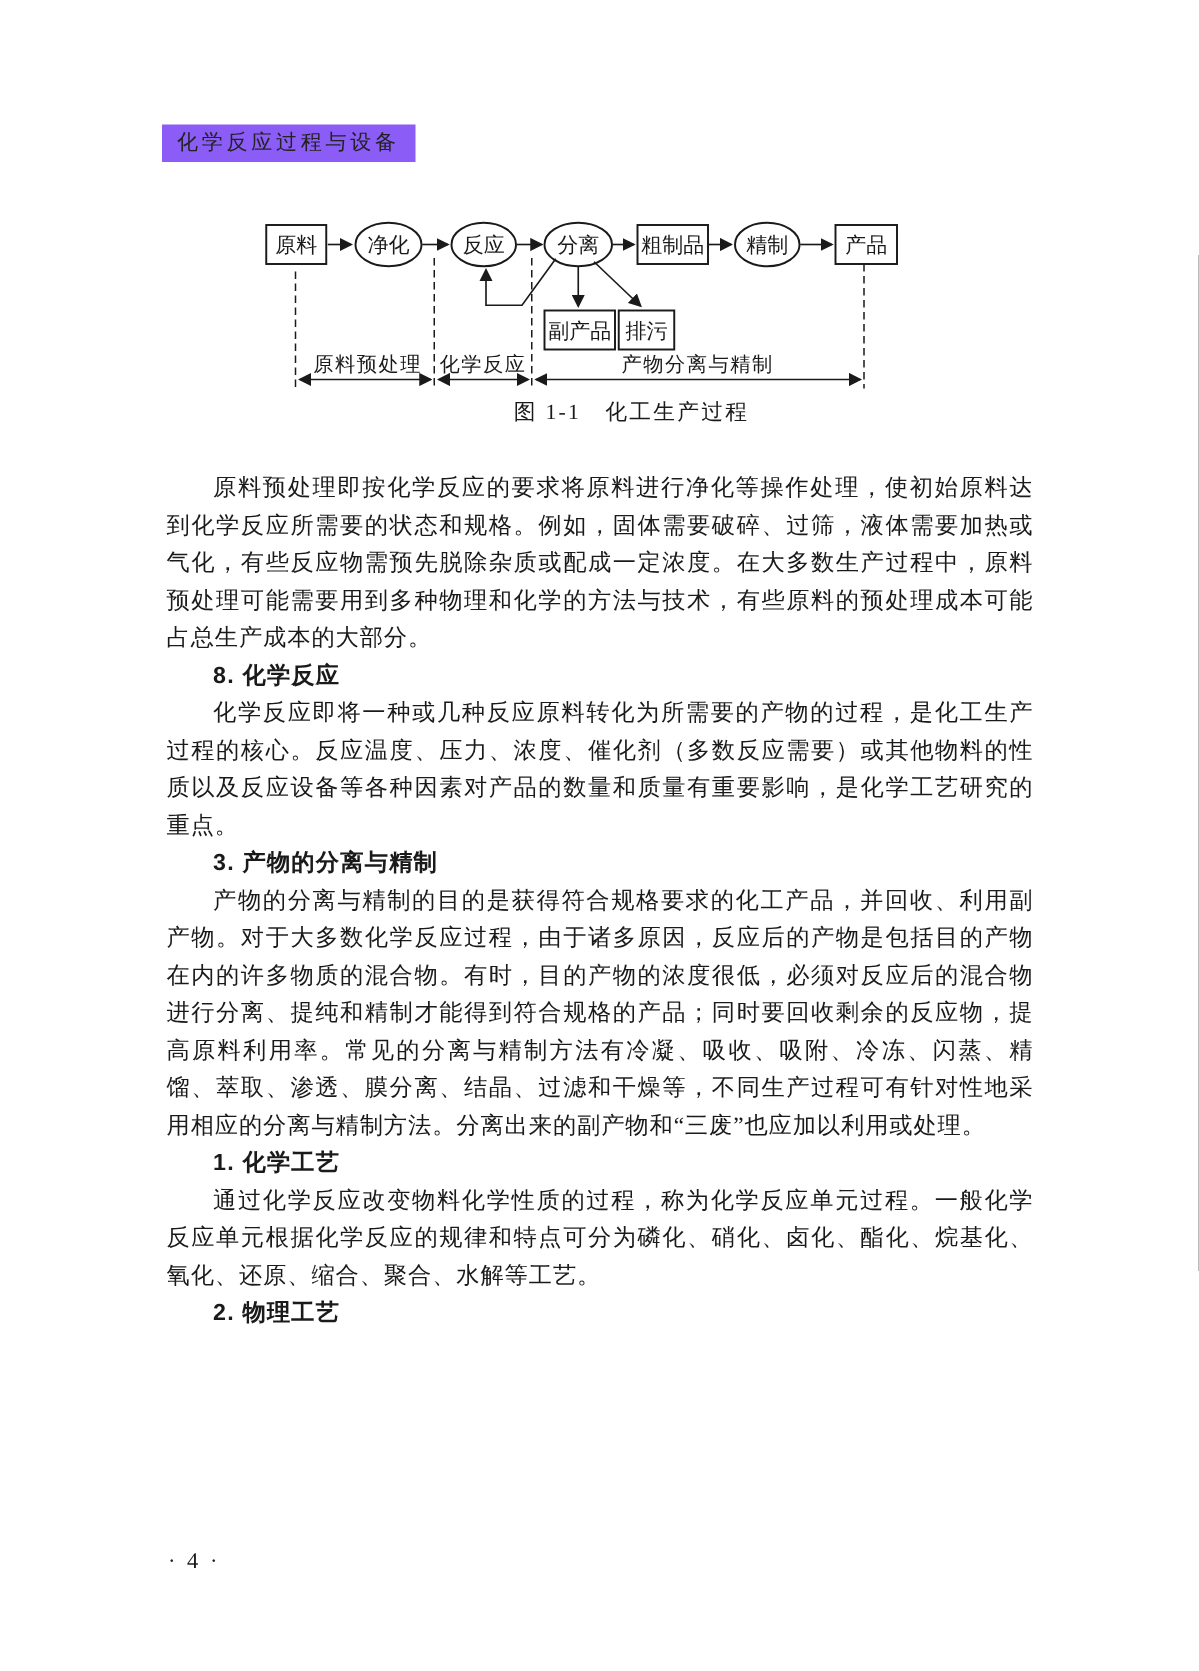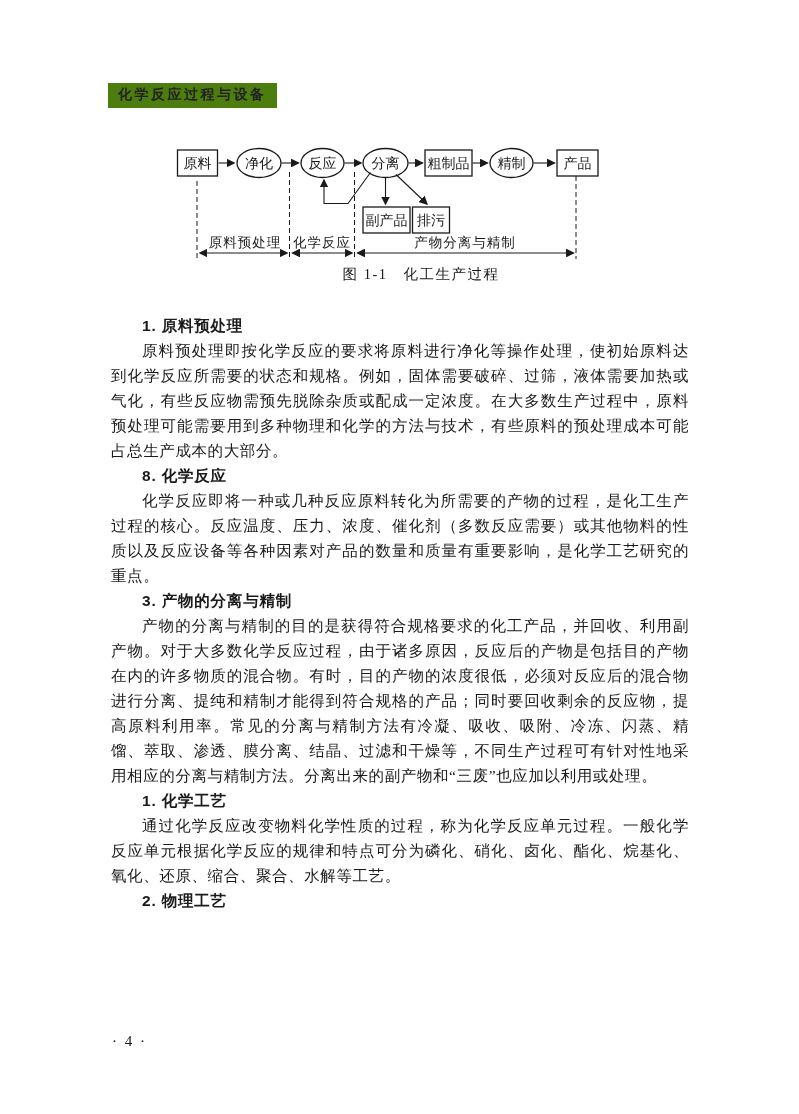--- a/index.html
+++ b/index.html
@@ -3,22 +3,22 @@
 <meta charset="utf-8">
 <style>
   html,body{margin:0;padding:0;background:#888;}
   .page{
     position:relative;width:799px;height:1114px;margin:0 auto;
     background:#ffffff;color:#1a1a1a;overflow:hidden;
     font-family:"Liberation Serif", serif;
   }
   .running-header{
     position:absolute;left:108px;top:83px;
-    background:#4d7c0f;padding:3px 10px 4px 10px;
-    font-family:"Liberation Sans", sans-serif;font-weight:bold;
+    background:#8b5cf6;padding:3px 10px 4px 10px;
+    font-family:"Liberation Sans", sans-serif;font-weight:normal;
     font-size:14px;letter-spacing:2.5px;color:#222;
   }
   .figure-svg{position:absolute;left:160px;top:138px;}
   .nd{fill:none;stroke:#1a1a1a;stroke-width:1.3;}
   .ln{stroke:#1a1a1a;stroke-width:1.1;fill:none;}
   .dash{stroke:#1a1a1a;stroke-width:1;fill:none;stroke-dasharray:5 3;}
   .t{font-family:"Liberation Serif", serif;font-size:14px;fill:#1a1a1a;text-anchor:middle;}
   .stage-t{font-size:13.5px;letter-spacing:1px;}
   .cap{font-size:14.5px;letter-spacing:1.5px;}
   .content{
@@ -112,21 +112,20 @@
     <text class="t stage-t" x="465" y="247">产物分离与精制</text>
 
     <line class="ln" x1="200" y1="253" x2="287" y2="253" marker-start="url(#arrS)" marker-end="url(#arrE)"></line>
     <line class="ln" x1="292.5" y1="253" x2="352" y2="253" marker-start="url(#arrS)" marker-end="url(#arrE)"></line>
     <line class="ln" x1="357.5" y1="253" x2="573.5" y2="253" marker-start="url(#arrS)" marker-end="url(#arrE)"></line>
 
     <text class="t cap" x="421" y="279">图 1-1　化工生产过程</text>
   </svg>
 
   <div class="content">
-    <h3>1. 原料预处理</h3>
     <p>原料预处理即按化学反应的要求将原料进行净化等操作处理，使初始原料达到化学反应所需要的状态和规格。例如，固体需要破碎、过筛，液体需要加热或气化，有些反应物需预先脱除杂质或配成一定浓度。在大多数生产过程中，原料预处理可能需要用到多种物理和化学的方法与技术，有些原料的预处理成本可能占总生产成本的大部分。</p>
     <h3>8. 化学反应</h3>
     <p>化学反应即将一种或几种反应原料转化为所需要的产物的过程，是化工生产过程的核心。反应温度、压力、浓度、催化剂（多数反应需要）或其他物料的性质以及反应设备等各种因素对产品的数量和质量有重要影响，是化学工艺研究的重点。</p>
     <h3>3. 产物的分离与精制</h3>
     <p>产物的分离与精制的目的是获得符合规格要求的化工产品，并回收、利用副产物。对于大多数化学反应过程，由于诸多原因，反应后的产物是包括目的产物在内的许多物质的混合物。有时，目的产物的浓度很低，必须对反应后的混合物进行分离、提纯和精制才能得到符合规格的产品；同时要回收剩余的反应物，提高原料利用率。常见的分离与精制方法有冷凝、吸收、吸附、冷冻、闪蒸、精馏、萃取、渗透、膜分离、结晶、过滤和干燥等，不同生产过程可有针对性地采用相应的分离与精制方法。分离出来的副产物和“三废”也应加以利用或处理。</p>
     <h3>1. 化学工艺</h3>
     <p>通过化学反应改变物料化学性质的过程，称为化学反应单元过程。一般化学反应单元根据化学反应的规律和特点可分为磷化、硝化、卤化、酯化、烷基化、氧化、还原、缩合、聚合、水解等工艺。</p>
     <h3>2. 物理工艺</h3>
   </div>
 

